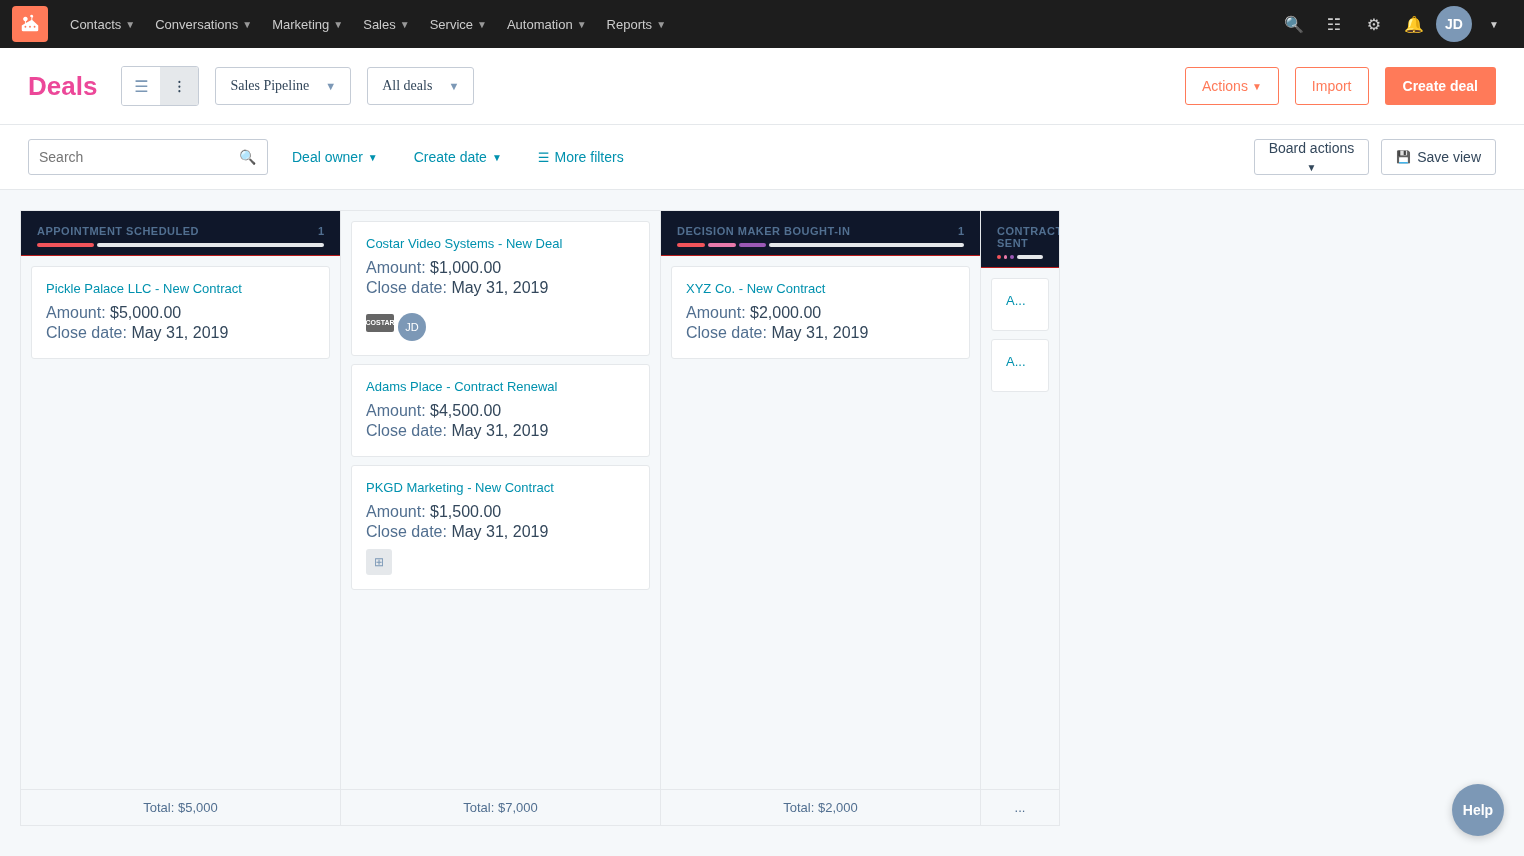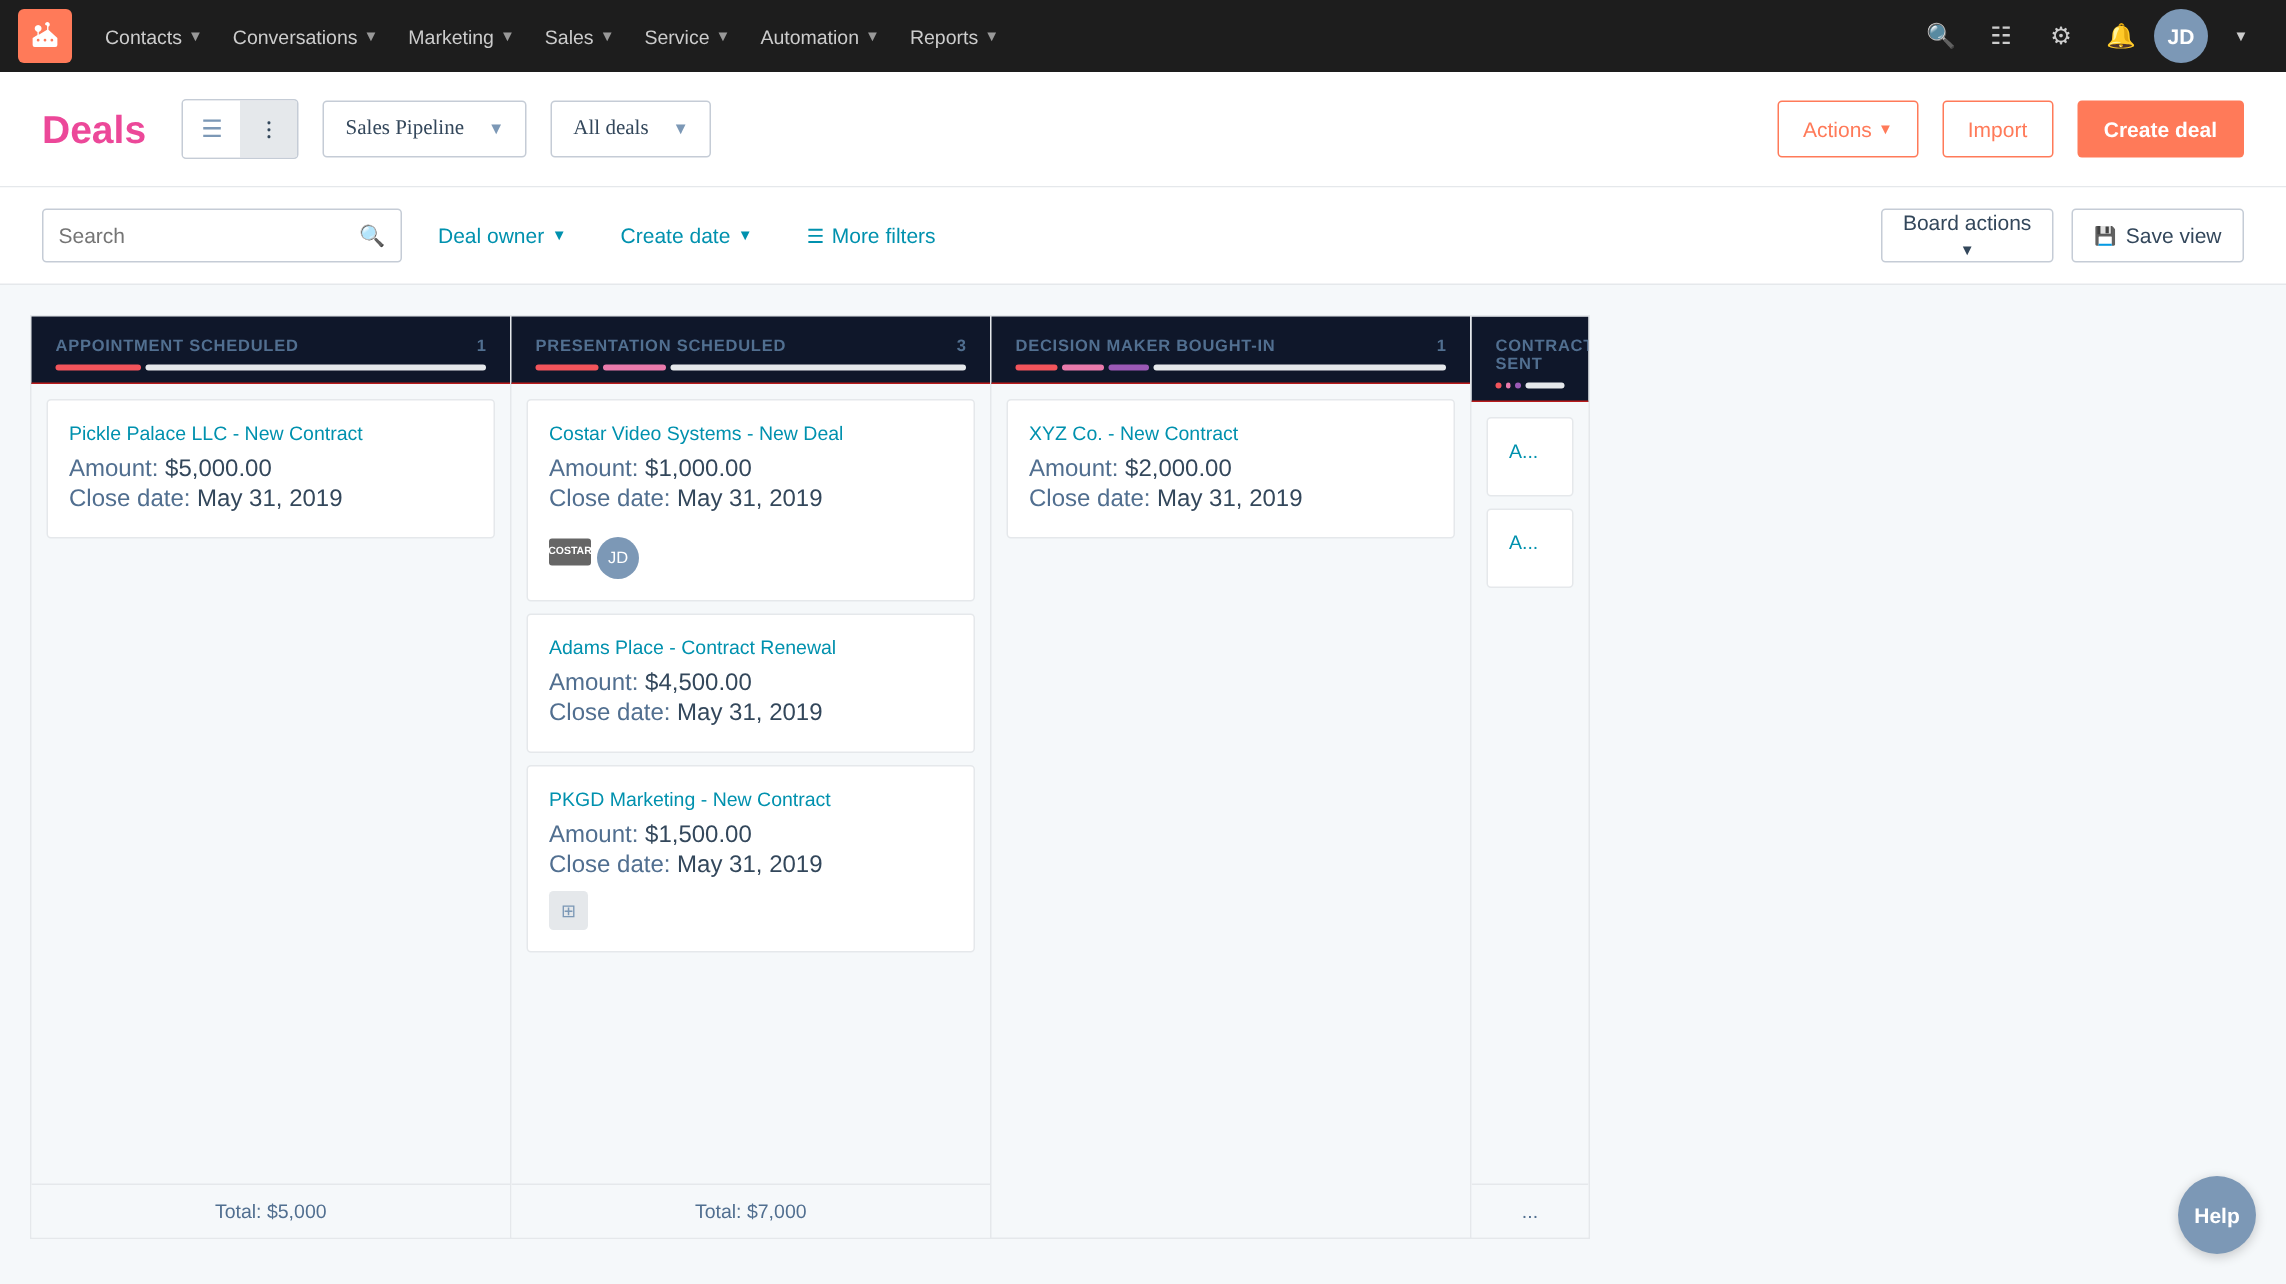--- a/index.html
+++ b/index.html
@@ -476,31 +476,20 @@
       <div class="column-cards">
         <div class="deal-card">
           <div class="deal-title">Pickle Palace LLC - New Contract</div>
           <div class="deal-detail">Amount: <span>$5,000.00</span></div>
           <div class="deal-detail">Close date: <span>May 31, 2019</span></div>
         </div>
       </div>
       <div class="column-footer">Total: $5,000</div>
     </div>
     <div class="board-column">
-      <div class="column-header">
-        <div class="column-title-row">
-          <span class="column-title">Presentation Scheduled</span>
-          <span class="column-count">3</span>
-        </div>
-        <div class="stage-bars">
-          <div class="stage-bar" style="background-color: rgb(242, 84, 91); flex: 15 1 0%;"></div>
-          <div class="stage-bar" style="background-color: rgb(233, 122, 171); flex: 15 1 0%;"></div>
-          <div class="stage-bar" style="background-color: rgb(229, 232, 235); flex: 70 1 0%;"></div>
-        </div>
-      </div>
       <div class="column-cards">
         <div class="deal-card">
           <div class="deal-title">Costar Video Systems - New Deal</div>
           <div class="deal-detail">Amount: <span>$1,000.00</span></div>
           <div class="deal-detail">Close date: <span>May 31, 2019</span></div>
           <div class="deal-avatar-group">
             <div style="width: 28px; height: 18px; border-radius: 2px; background: rgb(102, 102, 102); display: flex; align-items: center; justify-content: center; font-size: 7px; color: white; font-weight: bold;">COSTAR</div>
             <div class="deal-avatar">JD</div>
           </div>
         </div>
@@ -531,20 +520,21 @@
           <div class="stage-bar" style="background-color: rgb(229, 232, 235); flex: 70 1 0%;"></div>
         </div>
       </div>
       <div class="column-cards">
         <div class="deal-card">
           <div class="deal-title">XYZ Co. - New Contract</div>
           <div class="deal-detail">Amount: <span>$2,000.00</span></div>
           <div class="deal-detail">Close date: <span>May 31, 2019</span></div>
         </div>
       </div>
+      <div class="column-footer">Total: $2,000</div>
     </div>
     <div class="board-column partial">
       <div class="column-header">
         <div class="column-title-row">
           <span class="column-title">Contract Sent</span>
         </div>
         <div class="stage-bars">
           <div class="stage-bar" style="background-color: rgb(242, 84, 91); flex: 10 1 0%;"></div>
           <div class="stage-bar" style="background-color: rgb(233, 122, 171); flex: 10 1 0%;"></div>
           <div class="stage-bar" style="background-color: rgb(155, 89, 182); flex: 10 1 0%;"></div>

